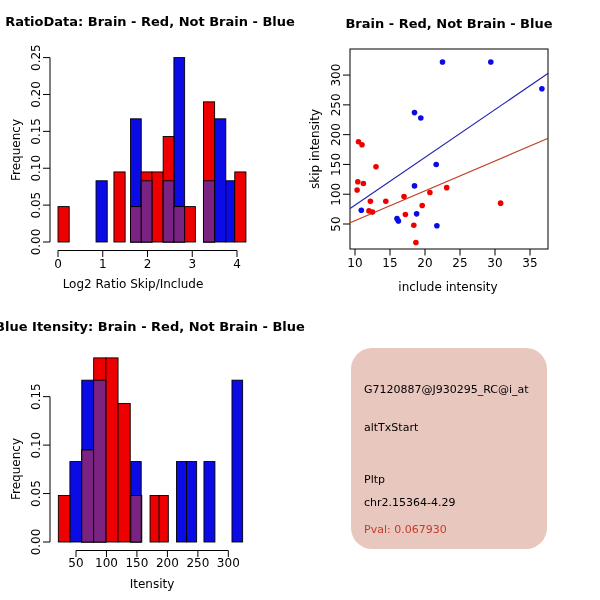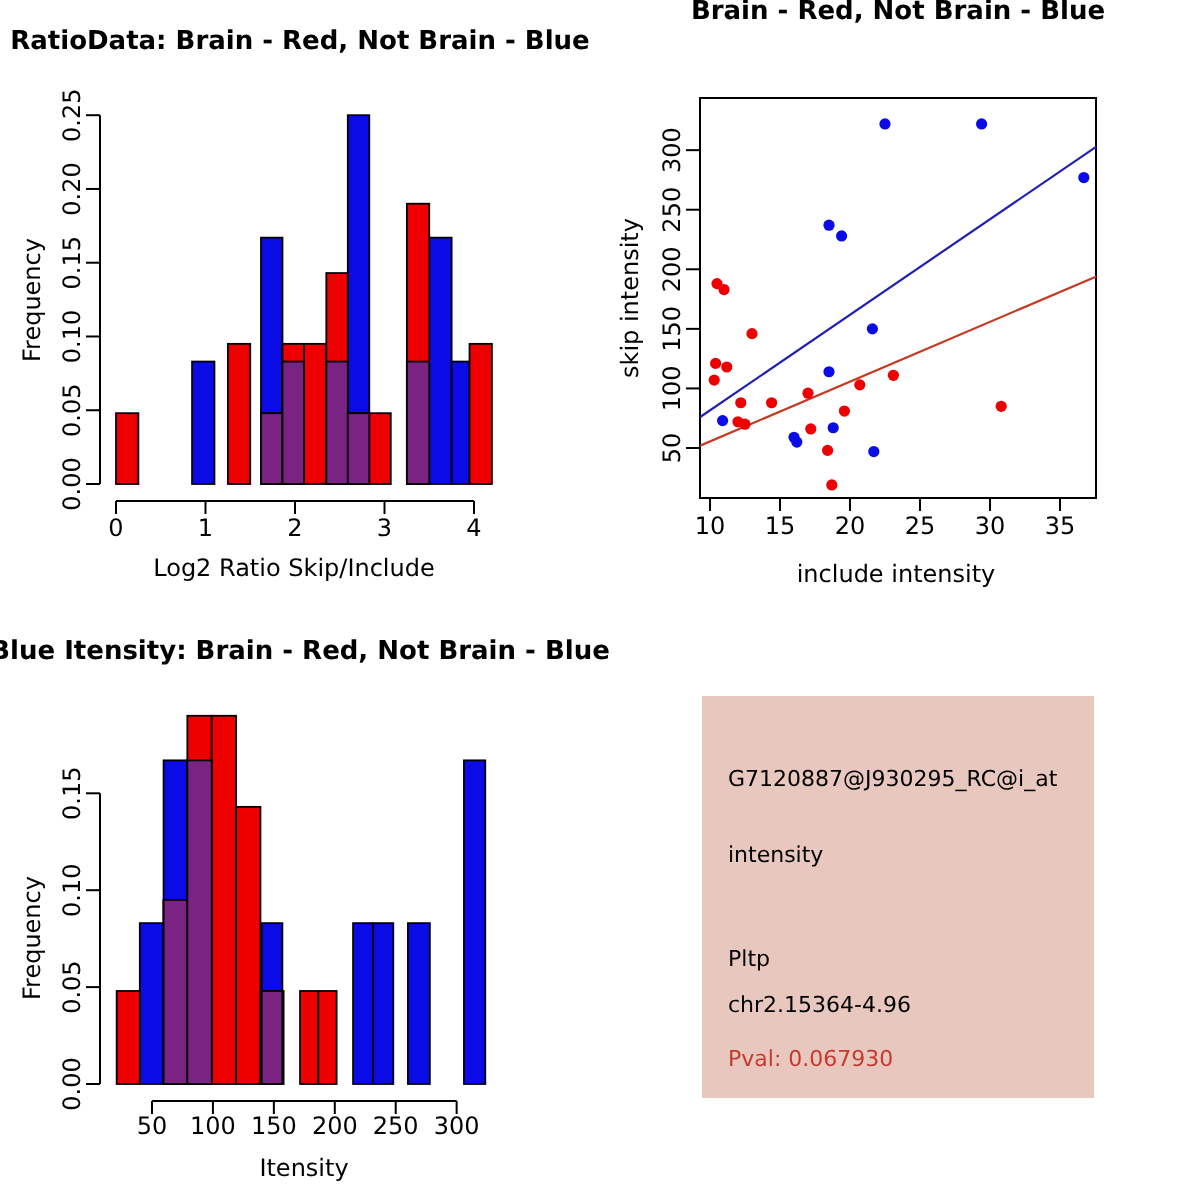--- a/index.html
+++ b/index.html
@@ -5,21 +5,21 @@
   html,body{margin:0;padding:0;background:#fff;}
   .canvas{
     position:relative;width:600px;height:600px;background:#ffffff;
     font-family:"DejaVu Sans",sans-serif;overflow:hidden;
   }
   .canvas svg{position:absolute;left:0;top:0;}
   .lbl{position:absolute;white-space:nowrap;color:#000;font-size:12px;
        transform:translate(-50%,-50%);}
   .title{font-weight:bold;font-size:13px;letter-spacing:0px;}
   .rot{transform:translate(-50%,-50%) rotate(-90deg);}
-  .info-panel{position:absolute;left:351px;top:348px;width:196px;height:201px;}
+  .info-panel{position:absolute;left:351px;top:348px;width:196px;height:201px;border-radius:21px;}
   .info-line{position:absolute;left:13px;font-size:11px;color:#000;white-space:nowrap;}
 </style>
 </head>
 <body>
 
 <div class="canvas">
 
   <svg id="chart-svg" width="600" height="600">
       <g>
         <line x1="58" y1="250.5" x2="237" y2="250.5" stroke="#000000" stroke-width="1"></line>
@@ -168,32 +168,32 @@
         <circle cx="436.20000000000005" cy="164.43" r="2.8" fill="#0B0BE6"></circle>
         <circle cx="414.5" cy="112.6041" r="2.8" fill="#0B0BE6"></circle>
         <circle cx="420.79999999999995" cy="117.9654" r="2.8" fill="#0B0BE6"></circle>
         <circle cx="442.5" cy="61.969599999999986" r="2.8" fill="#0B0BE6"></circle>
         <circle cx="490.79999999999995" cy="61.969599999999986" r="2.8" fill="#0B0BE6"></circle>
         <circle cx="541.9000000000001" cy="88.77609999999999" r="2.8" fill="#0B0BE6"></circle>
       </g>
     </svg>
 
   <div class="lbl title" style="left:150px;top:21px;">RatioData: Brain - Red, Not Brain - Blue</div>
-  <div class="lbl" style="left:147px;top:284px;">Log2 Ratio Skip/Include</div>
+  <div class="lbl" style="left:133px;top:284px;">Log2 Ratio Skip/Include</div>
   <div class="lbl rot" style="left:16px;top:150px;">Frequency</div>
 
-  <div class="lbl title" style="left:449px;top:6px;">Brain - Red, Not Brain - Blue</div>
+  <div class="lbl title" style="left:449px;top:23px;">Brain - Red, Not Brain - Blue</div>
   <div class="lbl" style="left:448px;top:287px;text-align:center;">include intensity</div>
   <div class="lbl rot" style="left:315px;top:149px;">skip intensity</div>
 
   <div class="lbl title" style="left:150px;top:326px;">Blue Itensity: Brain - Red, Not Brain - Blue</div>
   <div class="lbl" style="left:152px;top:584px;">Itensity</div>
   <div class="lbl rot" style="left:16px;top:469px;">Frequency</div>
 
   <div class="info-panel" id="info-panel" style="background: rgb(232, 199, 190);">
     <div class="info-line" style="top:35px;">G7120887@J930295_RC@i_at</div>
-    <div class="info-line" style="top:73px;">intensity</div>
+    <div class="info-line" style="top:73px;">altTxStart</div>
     <div class="info-line" style="top:125px;">Pltp</div>
-    <div class="info-line" style="top:148px;">chr2.15364-4.96</div>
+    <div class="info-line" style="top:148px;">chr2.15364-4.29</div>
     <div class="info-line" id="pval-line" style="top: 175px; color: rgb(197, 59, 46);">Pval: 0.067930</div>
   </div>
 
 </div>
 
 </body></html>

